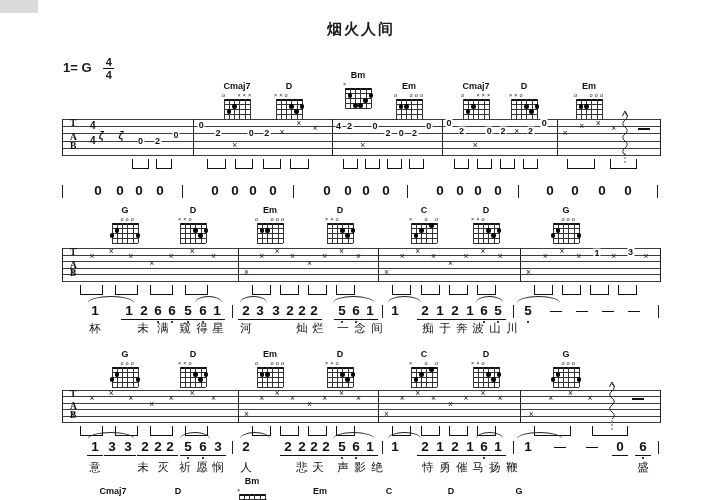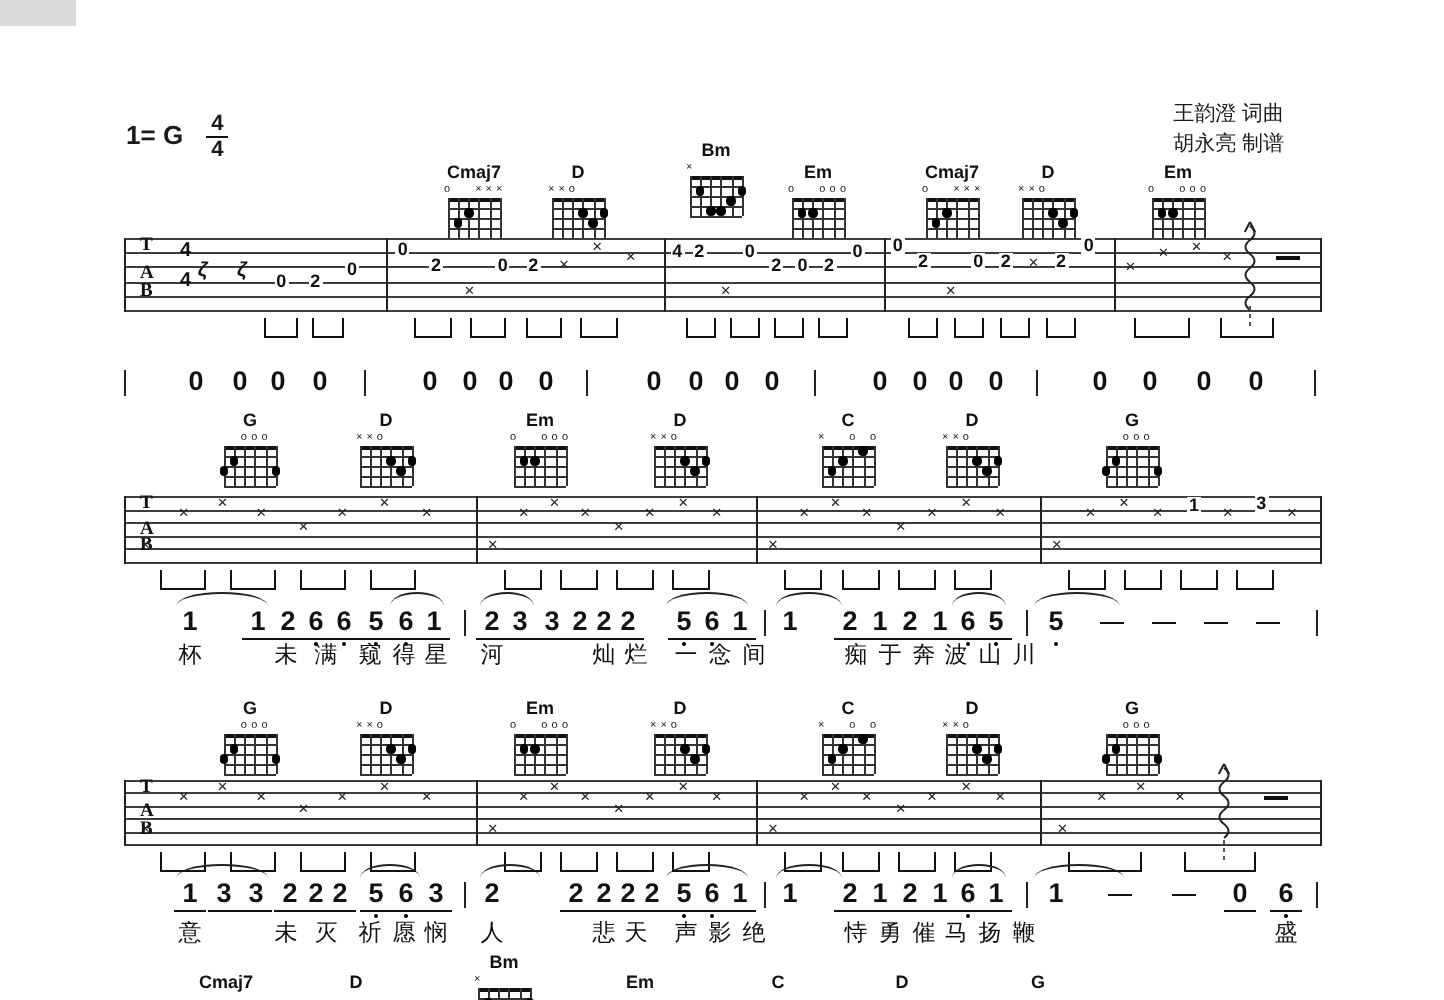--- a/index.html
+++ b/index.html
@@ -17,28 +17,25 @@
   .keyblock{position:absolute;left:63px;top:57px;font-size:13px;font-weight:600;color:#1a1a1a;}
   .keyblock .frac{display:inline-block;vertical-align:middle;margin-left:8px;text-align:center;font-size:11px;line-height:10px;font-weight:700;}
   .keyblock .frac .bar{display:block;width:11px;height:1.2px;background:#111;margin:1px auto;}
   .credits{position:absolute;right:80px;top:50px;text-align:right;font-size:10.5px;line-height:15px;color:#1a1a1a;}
 </style>
 </head>
 <body>
 
 <div class="page">
   <div class="gray-corner"></div>
+  <div class="title">烟火人间</div>
   <div class="keyblock">
     <span>1=</span>
     <span>G</span>
     <span class="frac"><span>4</span><span class="bar"></span><span>4</span></span>
-  </div>
-  <div class="credits">
-    <div>王韵澄 词曲</div>
-    <div>胡永亮 制谱</div>
   </div>
   <div id="score" class="abs" style="left:0;top:0;width:722px;height:500px;">
       <div style="position: absolute; left: 224px; top: 82px; width: 26px; height: 40px;">
         <div style="position: absolute; left: -12px; top: 0px; width: 50px; text-align: center; font-size: 9px; font-weight: 600; line-height: 9px;">Cmaj7</div>
         <div style="position: absolute; left: -2px; top: 11px; font-size: 5.5px; line-height: 5px; color: rgb(34, 34, 34);">o</div>
         <div style="position: absolute; left: 13.6px; top: 11px; font-size: 5.5px; line-height: 5px; color: rgb(34, 34, 34);">×</div>
         <div style="position: absolute; left: 18.8px; top: 11px; font-size: 5.5px; line-height: 5px; color: rgb(34, 34, 34);">×</div>
         <div style="position: absolute; left: 24px; top: 11px; font-size: 5.5px; line-height: 5px; color: rgb(34, 34, 34);">×</div>
         <div style="position: absolute; left: 0px; top: 17px; width: 26px; height: 20px;">
           <div style="position: absolute; left: 0px; top: 0px; width: 26px; height: 1.6px; background: rgb(17, 17, 17);"></div>

